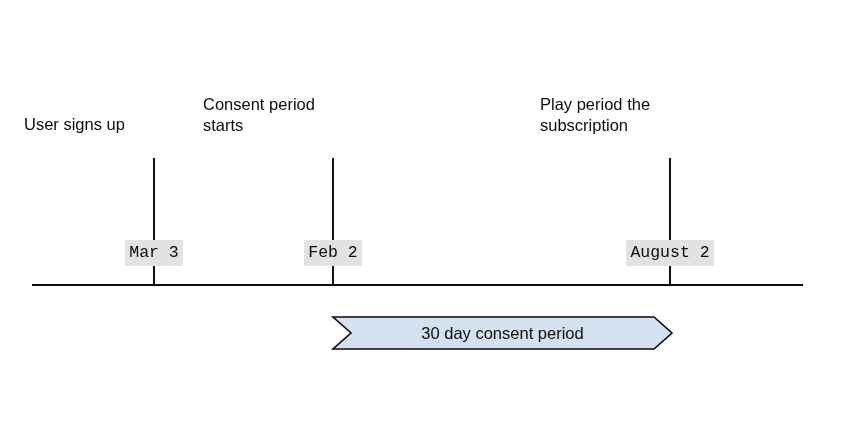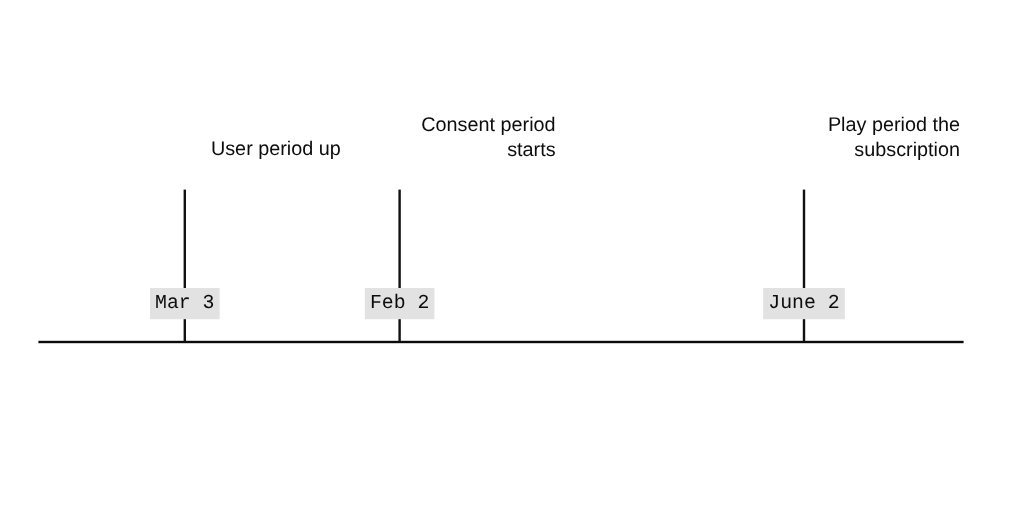--- a/index.html
+++ b/index.html
@@ -40,21 +40,21 @@
     left: -1px;
     top: 158px;
     width: 1.6px;
     height: 127px;
     background: #111111;
   }
   .event-label {
     position: absolute;
     left: -130px;
     width: 260px;
-    text-align: right;
+    text-align: left;
     font-size: 16.5px;
     line-height: 21px;
     color: #0c0c0c;
     white-space: pre-line;
   }
   .event-label.one-line { top: 114px; }
   .event-label.two-line { top: 94px; }
 
   .event-date {
     position: absolute;
@@ -102,39 +102,45 @@
   }
 </style>
 </head>
 <body>
 
 <div id="canvas">
 
   <div class="timeline-axis"></div>
 
   <div class="event" style="left:154px;">
-    <div class="event-label one-line">User period up</div>
+    <div class="event-label one-line">User signs up</div>
     <div class="event-tick"></div>
     <div class="event-date">
       <span>Mar 3</span>
     </div>
   </div>
 
   <div class="event" style="left:333px;">
     <div class="event-label two-line">Consent period
 starts</div>
     <div class="event-tick"></div>
     <div class="event-date">
       <span>Feb 2</span>
     </div>
   </div>
 
   <div class="event" style="left:670px;">
     <div class="event-label two-line">Play period the
 subscription</div>
     <div class="event-tick"></div>
     <div class="event-date">
-      <span>June 2</span>
+      <span>August 2</span>
     </div>
   </div>
 
+  <div class="period-banner">
+    <svg viewBox="0 0 339 32" preserveAspectRatio="none">
+      <polygon points="0,0 321,0 339,16 321,32 0,32 18,16" fill="#d4e1f0" stroke="#0a0a0a" stroke-width="1.6" stroke-linejoin="miter"></polygon>
+    </svg>
+    <div class="period-banner-label">30 day consent period</div>
+  </div>
 
 </div>
 
 </body></html>

